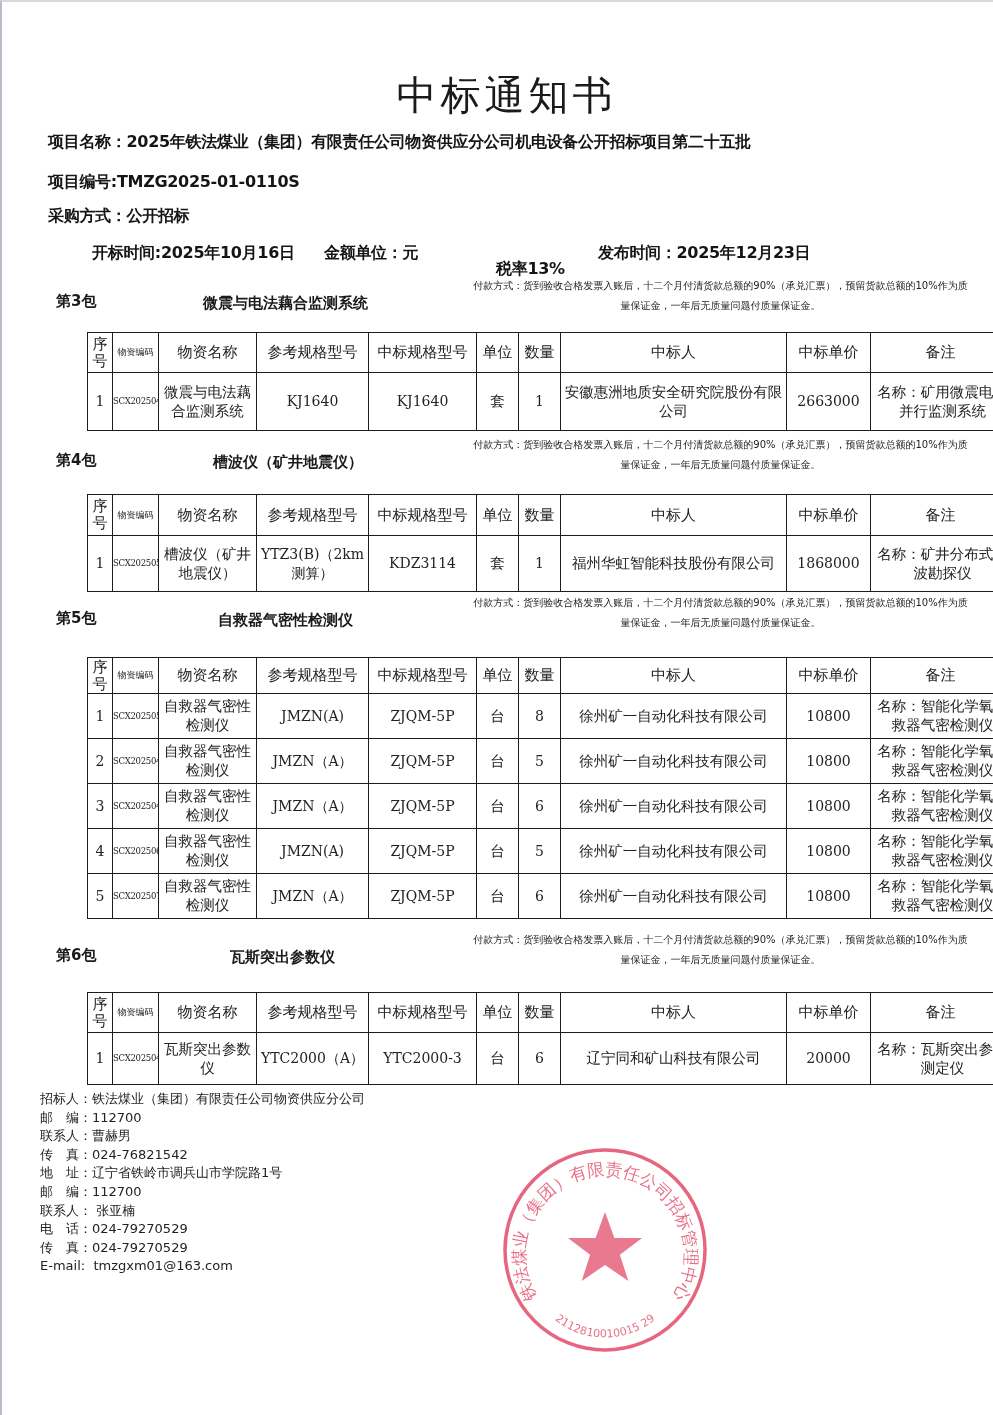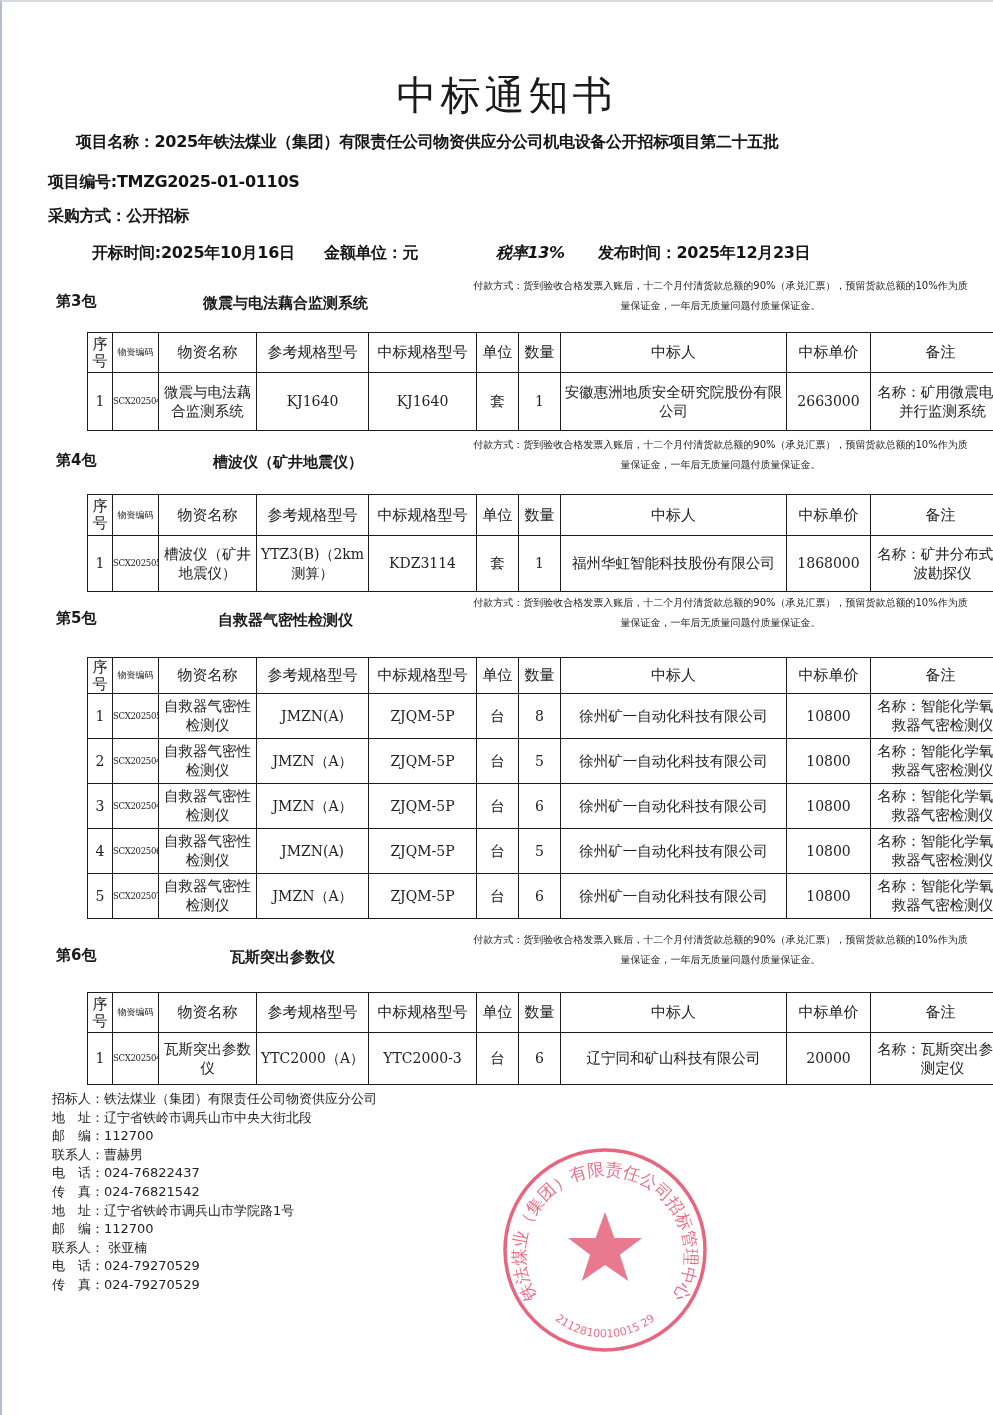--- a/index.html
+++ b/index.html
@@ -17,47 +17,47 @@
   table.bid td, table.bid th { border: 1.6px solid #1c1c1c; text-align: center; vertical-align: middle; font-weight: normal; overflow: hidden; }
   table.bid th { font-size: 15px; color: #222; line-height: 17px; }
   table.bid td { font-size: 14.5px; line-height: 19px; color: #222; }
   th.hsm { font-size: 9px !important; line-height: 11px !important; }
   td.code { font-size: 8.5px !important; line-height: 11px !important; font-family: "DejaVu Serif", serif; letter-spacing: -0.3px; }
   td.mono { font-family: "DejaVu Serif", serif; font-size: 14px !important; }
   td.left { text-align: left; padding-left: 4px; }
   .c1 { width: 25px; } .c2 { width: 46px; } .c3 { width: 98px; } .c4 { width: 112px; } .c5 { width: 108px; }
   .c6 { width: 42px; } .c7 { width: 42px; } .c8 { width: 226px; } .c9 { width: 84px; } .c10 { width: 140px; }
   .contacts { position: absolute; left: 40px; top: 1090px; font-family: "DejaVu Sans", sans-serif; font-size: 13px; line-height: 18.6px; color: #222; }
-  .contacts .row { white-space: nowrap; margin-left: 12px; }
+  .contacts .row { white-space: nowrap; }
   .contacts .lab { display: inline-block; }
   .seal { position: absolute; left: 495px; top: 1140px; width: 220px; height: 220px; }
 </style>
 </head>
 <body>
 
 <div class="page-edge"></div>
 
 <h1 class="title">中标通知书</h1>
 
-<div class="meta-line" style="top:132px;margin-left:28px;">
+<div class="meta-line" style="top:132px;">
   <span>项目名称：</span><span>2025年铁法煤业（集团）有限责任公司物资供应分公司机电设备公开招标项目第二十五批</span>
 </div>
 <div class="meta-line" style="top:172px;">
   <span>项目编号:</span><span>TMZG2025-01-0110S</span>
 </div>
 <div class="meta-line" style="top:206px;">
   <span>采购方式：</span><span>公开招标</span>
 </div>
 <div class="meta-line" style="top:243px;margin-left:44px;">
   <span>开标时间:</span><span>2025年10月16日</span>
 </div>
 <div class="meta-line" style="top:243px; left:310px;margin-left:14px;">
   <span>金额单位：</span><span>元</span>
 </div>
-<div class="meta-line" style="top:243px; left:496px;font-style:italic;">税率13%</div>
+<div class="meta-line" style="top:259px; left:496px;">税率13%</div>
 <div class="meta-line" style="top:243px; left:598px;">
   <span>发布时间：</span><span>2025年12月23日</span>
 </div>
 
 <div id="packages">
     <div class="pkg-header" style="top: 278px;">
       <div class="pkg-no" style="top:14px">第3包</div>
       <div class="pkg-name" style="top:16px;left:160px">微震与电法藕合监测系统</div>
       <div class="pay" style="top:-2px">付款方式：货到验收合格发票入账后，十二个月付清货款总额的90%（承兑汇票），预留货款总额的10%作为质量保证金，一年后无质量问题付质量保证金。</div>
     </div>
@@ -281,30 +281,29 @@
           <td class="">辽宁同和矿山科技有限公司</td>
           <td class="mono">20000</td>
           <td class="left">名称：瓦斯突出参数测定仪</td>
         </tr>
       </tbody>
     </table>
   </div>
 
 <div class="contacts" id="contacts">
     <div class="row"><span class="lab">招标人：</span><span style="white-space:pre">铁法煤业（集团）有限责任公司物资供应分公司</span></div>
-    <div class="row"><span class="lab">地　址：</span><span style="white-space:pre">辽宁省铁岭市调兵山市中央大街北段</span></div>
     <div class="row"><span class="lab">邮　编：</span><span style="white-space:pre">112700</span></div>
     <div class="row"><span class="lab">联系人：</span><span style="white-space:pre">曹赫男</span></div>
-    <div class="row"><span class="lab">电　话：</span><span style="white-space:pre">024-76822437</span></div>
     <div class="row"><span class="lab">传　真：</span><span style="white-space:pre">024-76821542</span></div>
     <div class="row"><span class="lab">地　址：</span><span style="white-space:pre">辽宁省铁岭市调兵山市学院路1号</span></div>
     <div class="row"><span class="lab">邮　编：</span><span style="white-space:pre">112700</span></div>
     <div class="row"><span class="lab">联系人：</span><span style="white-space:pre"> 张亚楠</span></div>
     <div class="row"><span class="lab">电　话：</span><span style="white-space:pre">024-79270529</span></div>
     <div class="row"><span class="lab">传　真：</span><span style="white-space:pre">024-79270529</span></div>
+    <div class="row"><span class="lab">E-mail:</span><span style="white-space:pre">  tmzgxm01@163.com</span></div>
   </div>
 
 <svg class="seal" viewBox="0 0 220 220">
   <defs>
     <path id="sealArc" d="M 38,150 A 80 80 0 1 1 182,150"></path>
     <path id="sealArcBottom" d="M 48,168 A 80 80 0 0 0 172,168"></path>
   </defs>
   <circle cx="110" cy="110" r="100" fill="none" stroke="#e0405f" stroke-width="3.5" opacity="0.8"></circle>
   <text font-family="DejaVu Sans, sans-serif" font-size="17" fill="#e0405f" opacity="0.75">
     <textPath href="#sealArc" startOffset="50%" text-anchor="middle" id="sealTextPath">铁法煤业（集团）有限责任公司招标管理中心</textPath>

